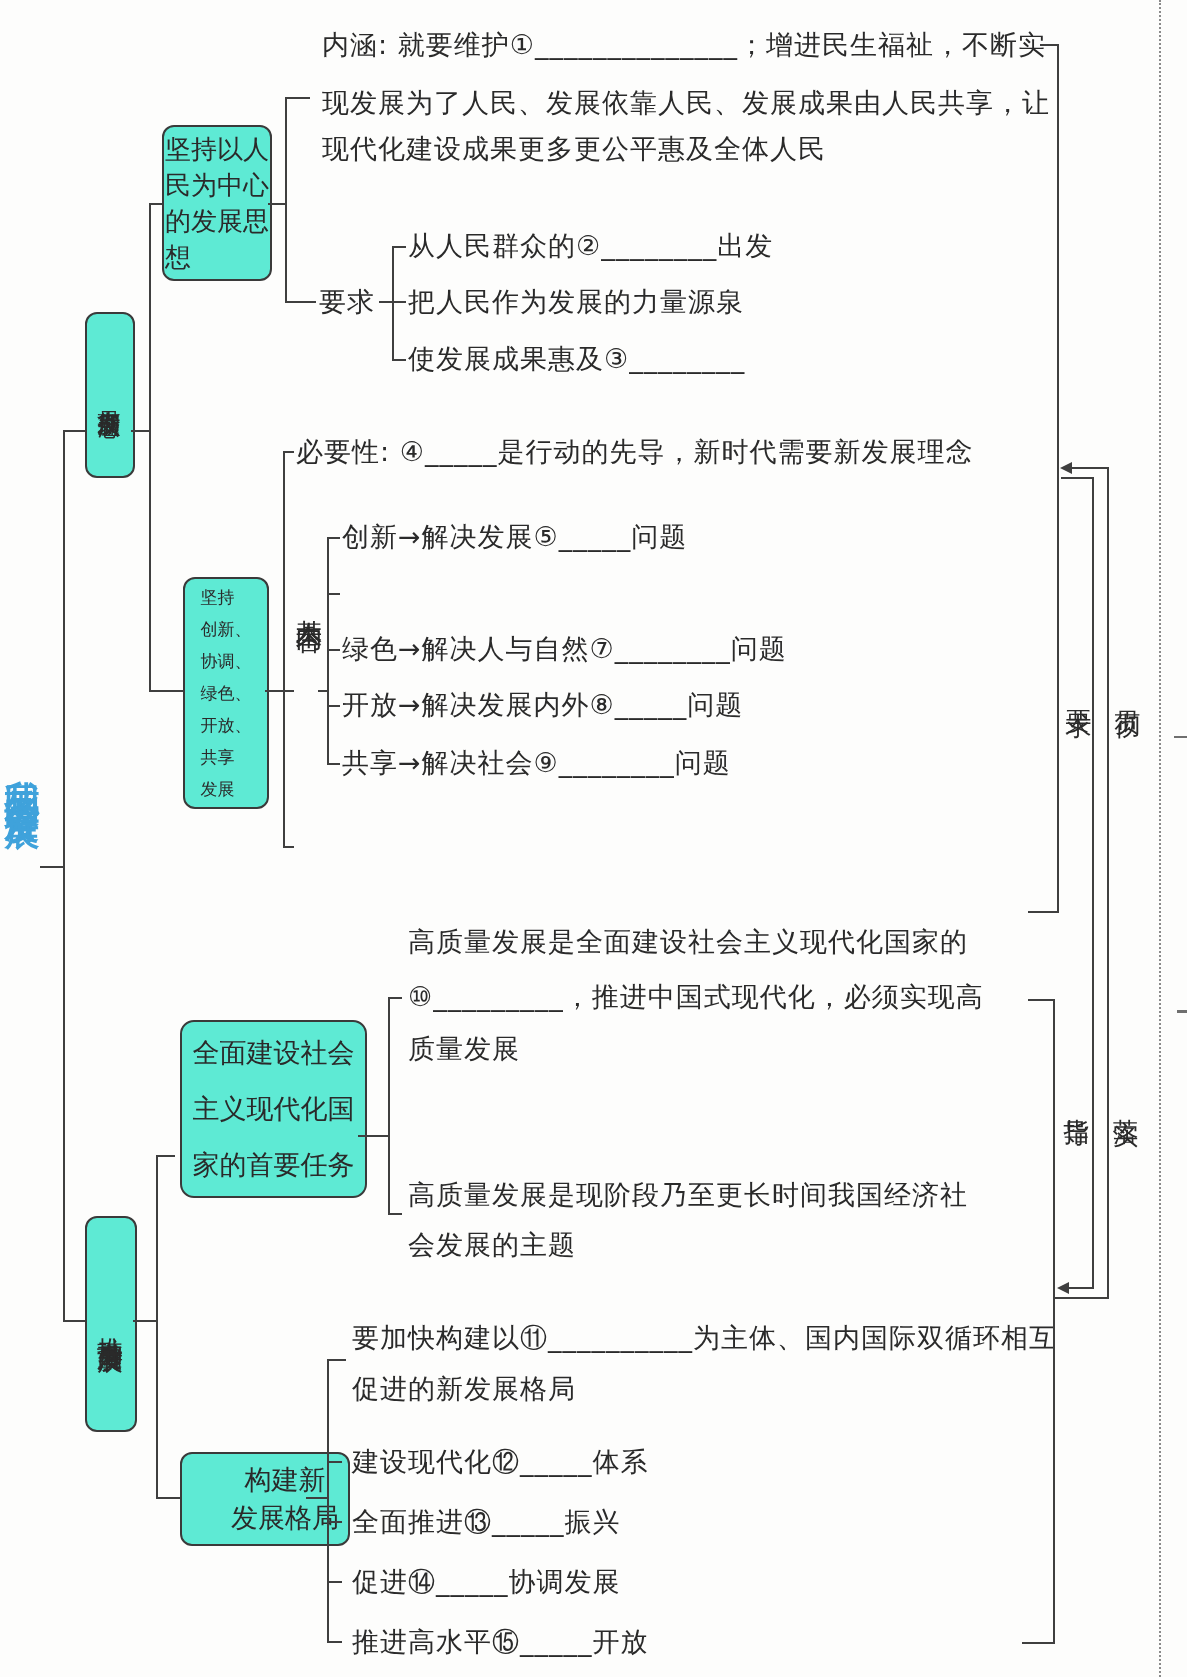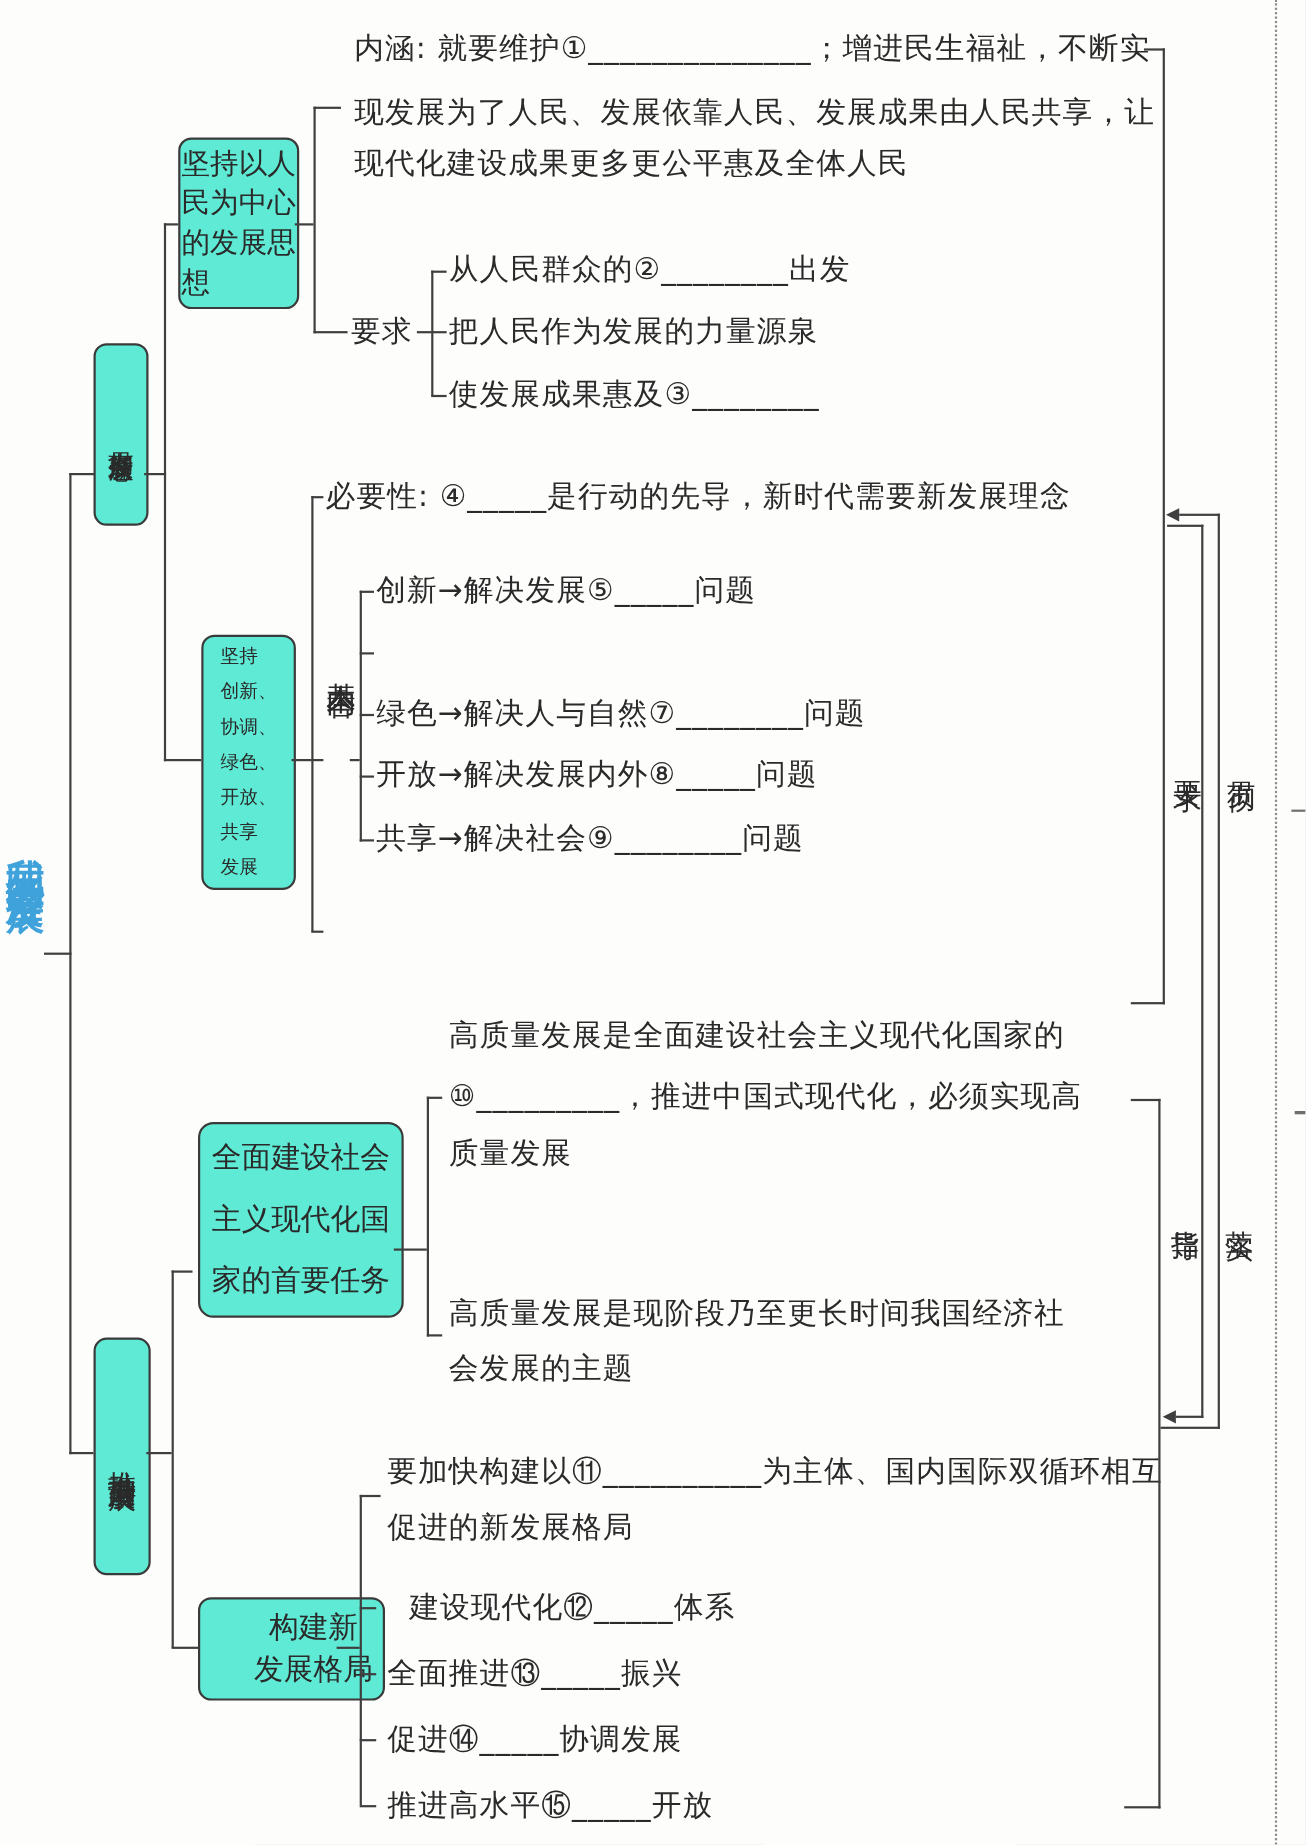--- a/index.html
+++ b/index.html
@@ -150,21 +150,21 @@
   </div>
   <div class="ln ln-h" style="left:306px;top:1497px;width:21px;"></div>
   <div class="ln ln-v" style="left:327px;top:1359px;height:282px;"></div>
   <div class="ln ln-h" style="left:327px;top:1359px;width:19px;"></div>
   <div class="ln ln-h" style="left:327px;top:1461px;width:15px;"></div>
   <div class="ln ln-h" style="left:327px;top:1521px;width:15px;"></div>
   <div class="ln ln-h" style="left:327px;top:1581px;width:15px;"></div>
   <div class="ln ln-h" style="left:327px;top:1641px;width:15px;"></div>
   <div class="row" style="left:352px;top:1323px;">要加快构建以⑪__________为主体、国内国际双循环相互</div>
   <div class="row" style="left:352px;top:1374px;">促进的新发展格局</div>
-  <div class="row" style="left:372px;top:1447px;text-align:right;">建设现代化⑫_____体系</div>
+  <div class="row" style="left:352px;top:1447px;text-align:right;">建设现代化⑫_____体系</div>
   <div class="row" style="left:352px;top:1507px;">全面推进⑬_____振兴</div>
   <div class="row" style="left:352px;top:1567px;">促进⑭_____协调发展</div>
   <div class="row" style="left:352px;top:1627px;">推进高水平⑮_____开放</div>
 
   <div class="ln ln-h" style="left:1040px;top:44px;width:19px;"></div>
   <div class="ln ln-v" style="left:1057px;top:44px;height:869px;"></div>
   <div class="ln ln-h" style="left:1028px;top:911px;width:31px;"></div>
 
   <div class="ln ln-h" style="left:1028px;top:999px;width:27px;"></div>
   <div class="ln ln-v" style="left:1053px;top:999px;height:645px;"></div>

